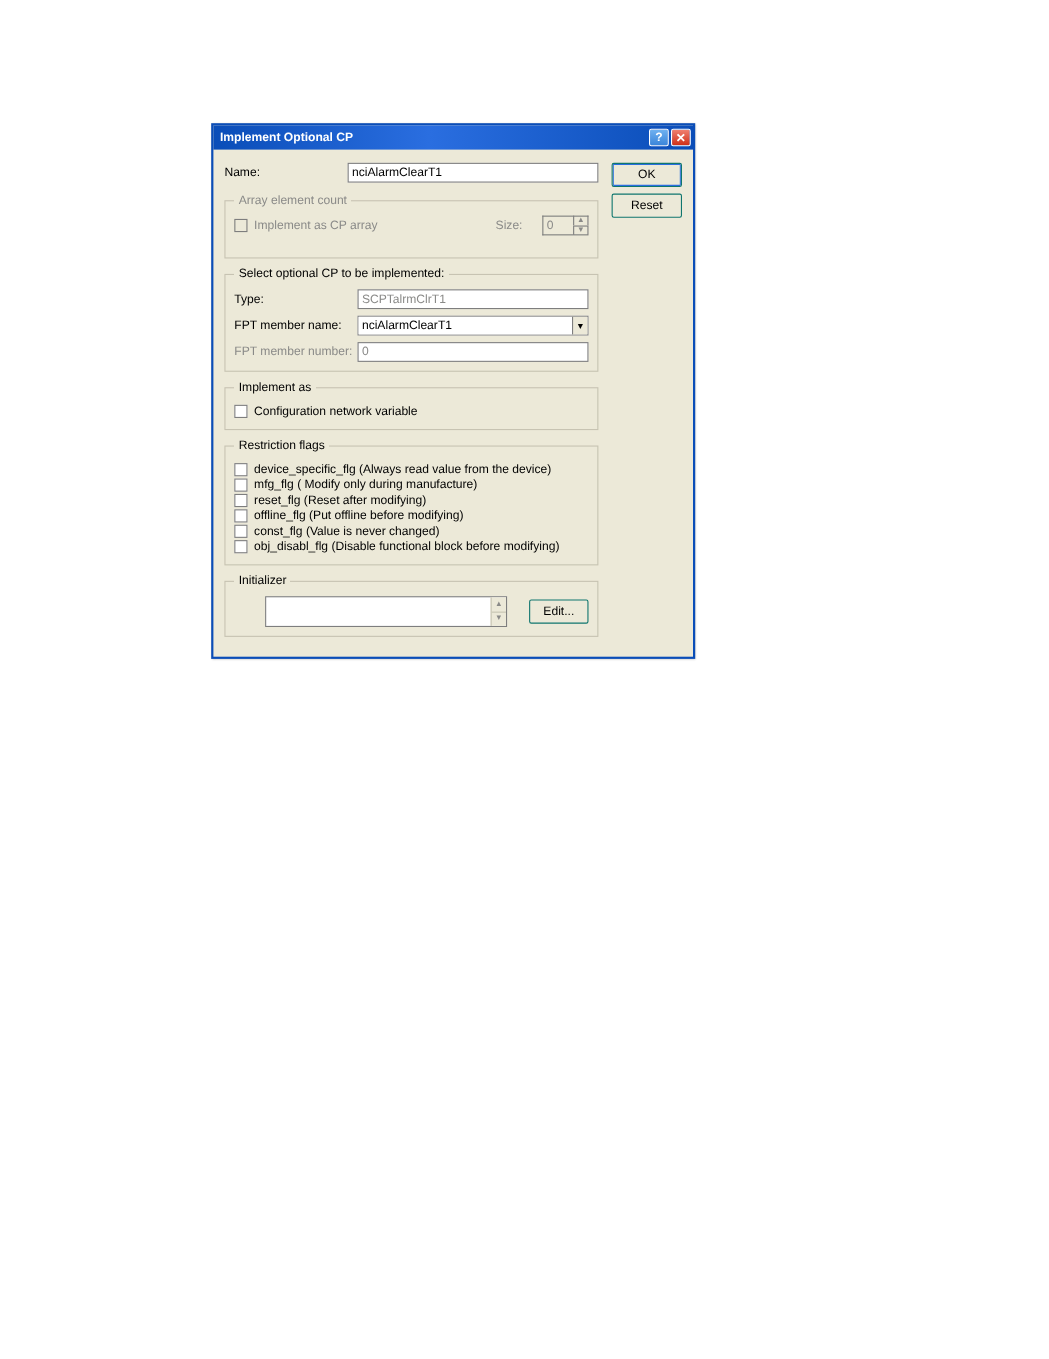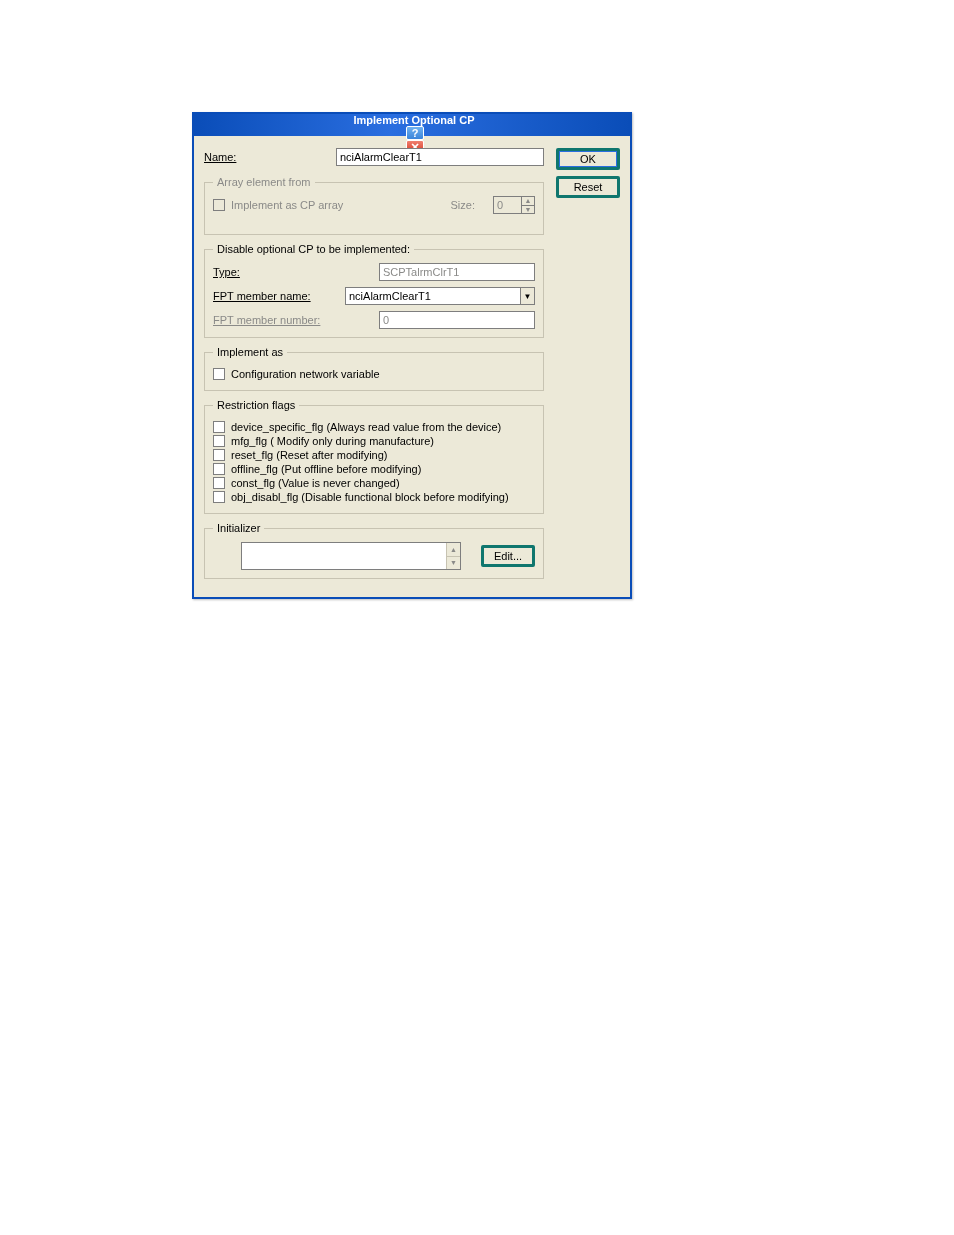--- a/index.html
+++ b/index.html
@@ -22,21 +22,20 @@
     box-shadow: 1px 1px 2px rgba(0,0,0,.25);
   }
   .titlebar {
     height: 22px;
     background: linear-gradient(to right, #0a4db8 0%, #2a6ee0 45%, #0a4db8 100%);
     display: flex;
     align-items: center;
     padding: 0 2px 0 6px;
     color: #fff;
     font-weight: bold;
-    flex-direction: column;
   }
   .titlebar .spacer { flex: 1; }
   .title-btn {
     width: 18px;
     height: 16px;
     margin-left: 2px;
     display: flex;
     align-items: center;
     justify-content: center;
     font-weight: bold;
@@ -46,33 +45,33 @@
   }
   .title-btn.help { background: linear-gradient(#6fb1f0,#3b85da); }
   .title-btn.close { background: linear-gradient(#f08070,#d03018); }
   .body {
     padding: 12px 10px 10px 10px;
     position: relative;
   }
   .btn {
     width: 64px;
     height: 22px;
-    border: 3px solid #0f766e;
+    border: 1px solid #0f766e;
     background: #ece9d8;
     border-radius: 2px;
     font: inherit;
     padding: 0;
     cursor: pointer;
   }
   .btn.default { box-shadow: inset 0 0 0 1px #2a6ee0; }
   .right-btns { position: absolute; right: 10px; top: 12px; }
   .right-btns .btn { display: block; margin-bottom: 6px; }
   .form-area { width: 340px; }
   .row { display: flex; align-items: center; margin-bottom: 10px; }
-  .label { width: 132px; color: #000; text-decoration: underline; }
+  .label { width: 112px; color: #000; }
   .label.disabled, .disabled { color: #8a8a88; }
   input[type="text"].field {
     flex: 1;
     height: 18px;
     border: 1px solid #7e7e7e;
     background: #fff;
     font: inherit;
     padding: 1px 3px;
   }
   fieldset {
@@ -131,21 +130,21 @@
     border: 1px solid #7e7e7e;
     background: #ece9d8;
     font-size: 7px;
     line-height: 7px;
     display: flex;
     align-items: center;
     justify-content: center;
     color: #8a8a88;
   }
   .spinner .spin-btns span:first-child { border-bottom: none; }
-  .field.readonly { background: #ece9d8; color: #8a8a88; margin-left: 34px; }
+  .field.readonly { background: #ece9d8; color: #8a8a88; }
   .combo {
     flex: 1;
     display: flex;
     height: 18px;
     border: 1px solid #7e7e7e;
     background: #fff;
   }
   .combo input {
     flex: 1;
     border: none;
@@ -226,41 +225,41 @@
     </div>
 
     <div class="form-area tight">
 
       <div class="row">
         <span class="label">Name:</span>
         <input type="text" class="field" value="nciAlarmClearT1" style="">
       </div>
 
       <fieldset class="disabled">
-        <legend>Array element from</legend>
+        <legend>Array element count</legend>
         <div class="row" style="margin-bottom:12px;">
           <div class="cb-row">
             <span class="cb disabled"></span>
             <span class="disabled">Implement as CP array</span>
           </div>
           <div class="size-group">
             <span class="disabled">Size:</span>
             <span class="spinner">
               <input readonly="" value="0" style="">
               <span class="spin-btns">
                 <span>▲</span>
                 <span>▼</span>
               </span>
             </span>
           </div>
         </div>
       </fieldset>
 
       <fieldset>
-        <legend>Disable optional CP to be implemented:</legend>
+        <legend>Select optional CP to be implemented:</legend>
 
         <div class="row">
           <span class="label">Type:</span>
           <input type="text" class="field readonly" readonly="" value="SCPTalrmClrT1" style="">
         </div>
 
         <div class="row">
           <span class="label">FPT member name:</span>
           <span class="combo">
             <input value="nciAlarmClearT1" style="">

